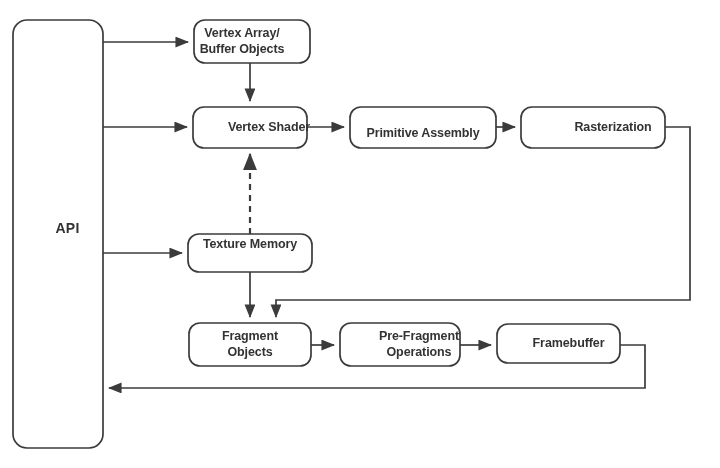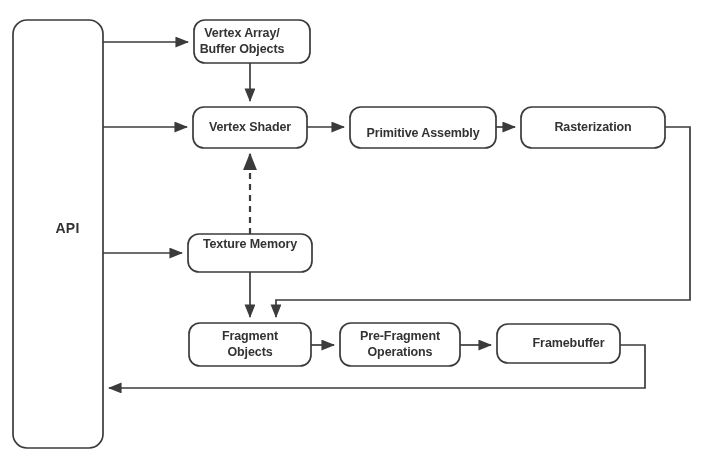--- a/index.html
+++ b/index.html
@@ -79,24 +79,24 @@
         <rect x="189" y="323" width="122" height="43" rx="11" ry="11" fill="#ffffff" stroke="#3b3b3b" stroke-width="1.7"></rect>
         <rect x="340" y="323" width="120" height="43" rx="11" ry="11" fill="#ffffff" stroke="#3b3b3b" stroke-width="1.7"></rect>
         <rect x="497" y="324" width="123" height="39" rx="11" ry="11" fill="#ffffff" stroke="#3b3b3b" stroke-width="1.7"></rect>
       </g>
   </svg>
 
   <div id="label-layer">
       <div class="node-label api-label" style="left: 13px; top: 220px; width: 109px; height: auto;">API</div>
       <div class="node-label" style="left: 194px; top: 20px; width: 96px; height: 43px;">Vertex Array/
 Buffer Objects</div>
-      <div class="node-label" style="left: 193px; top: 107px; width: 114px; height: 41px;">Vertex Shader</div>
+      <div class="node-label" style="left: 193px; top: 107px; width: 114px; height: 41px; padding-left: 19px;">Vertex Shader</div>
       <div class="node-label" style="left: 350px; top: 107px; width: 146px; height: 53px;">Primitive Assembly</div>
-      <div class="node-label" style="left: 521px; top: 107px; width: 144px; height: 41px;">Rasterization</div>
+      <div class="node-label" style="left: 521px; top: 107px; width: 144px; height: 41px; padding-left: 20px;">Rasterization</div>
       <div class="node-label" style="left: 188px; top: 234px; width: 124px; height: 22px;">Texture Memory</div>
       <div class="node-label" style="left: 189px; top: 323px; width: 122px; height: 43px;">Fragment
 Objects</div>
-      <div class="node-label" style="left: 340px; top: 323px; width: 120px; height: 43px;">Pre-Fragment
+      <div class="node-label" style="left: 359px; top: 323px; width: 120px; height: 43px;">Pre-Fragment
 Operations</div>
       <div class="node-label" style="left: 497px; top: 324px; width: 143px; height: 39px;">Framebuffer</div>
     </div>
 
 </div>
 
 </body></html>

